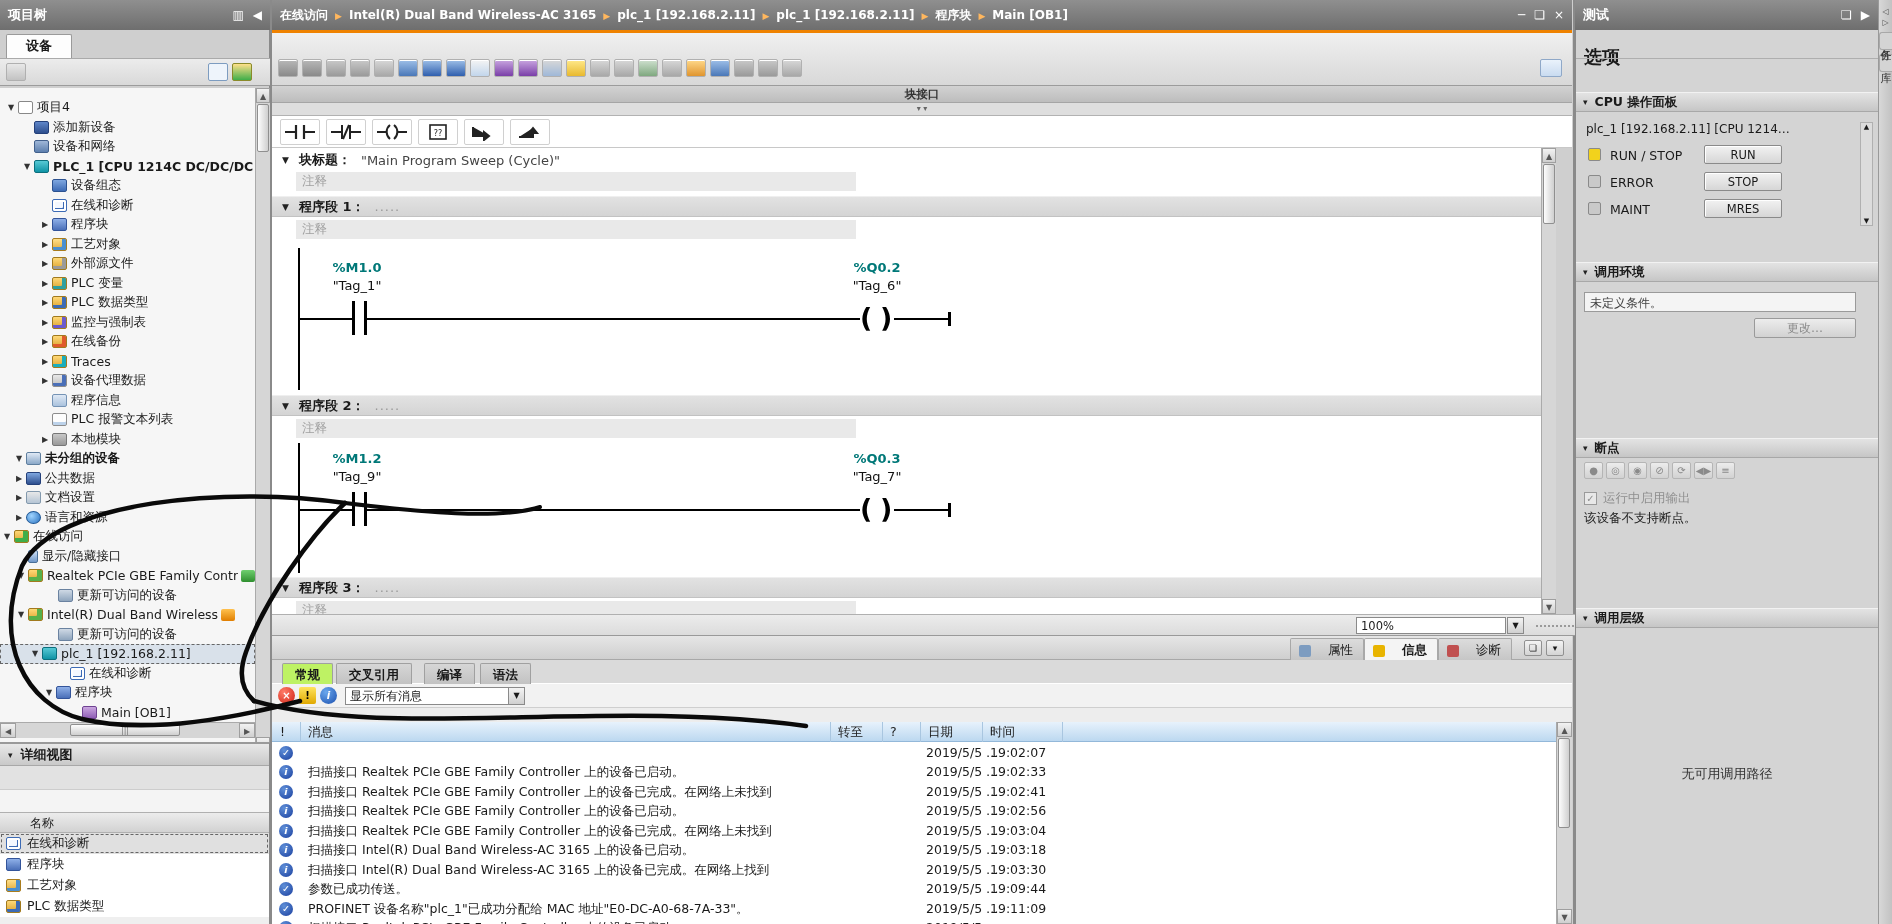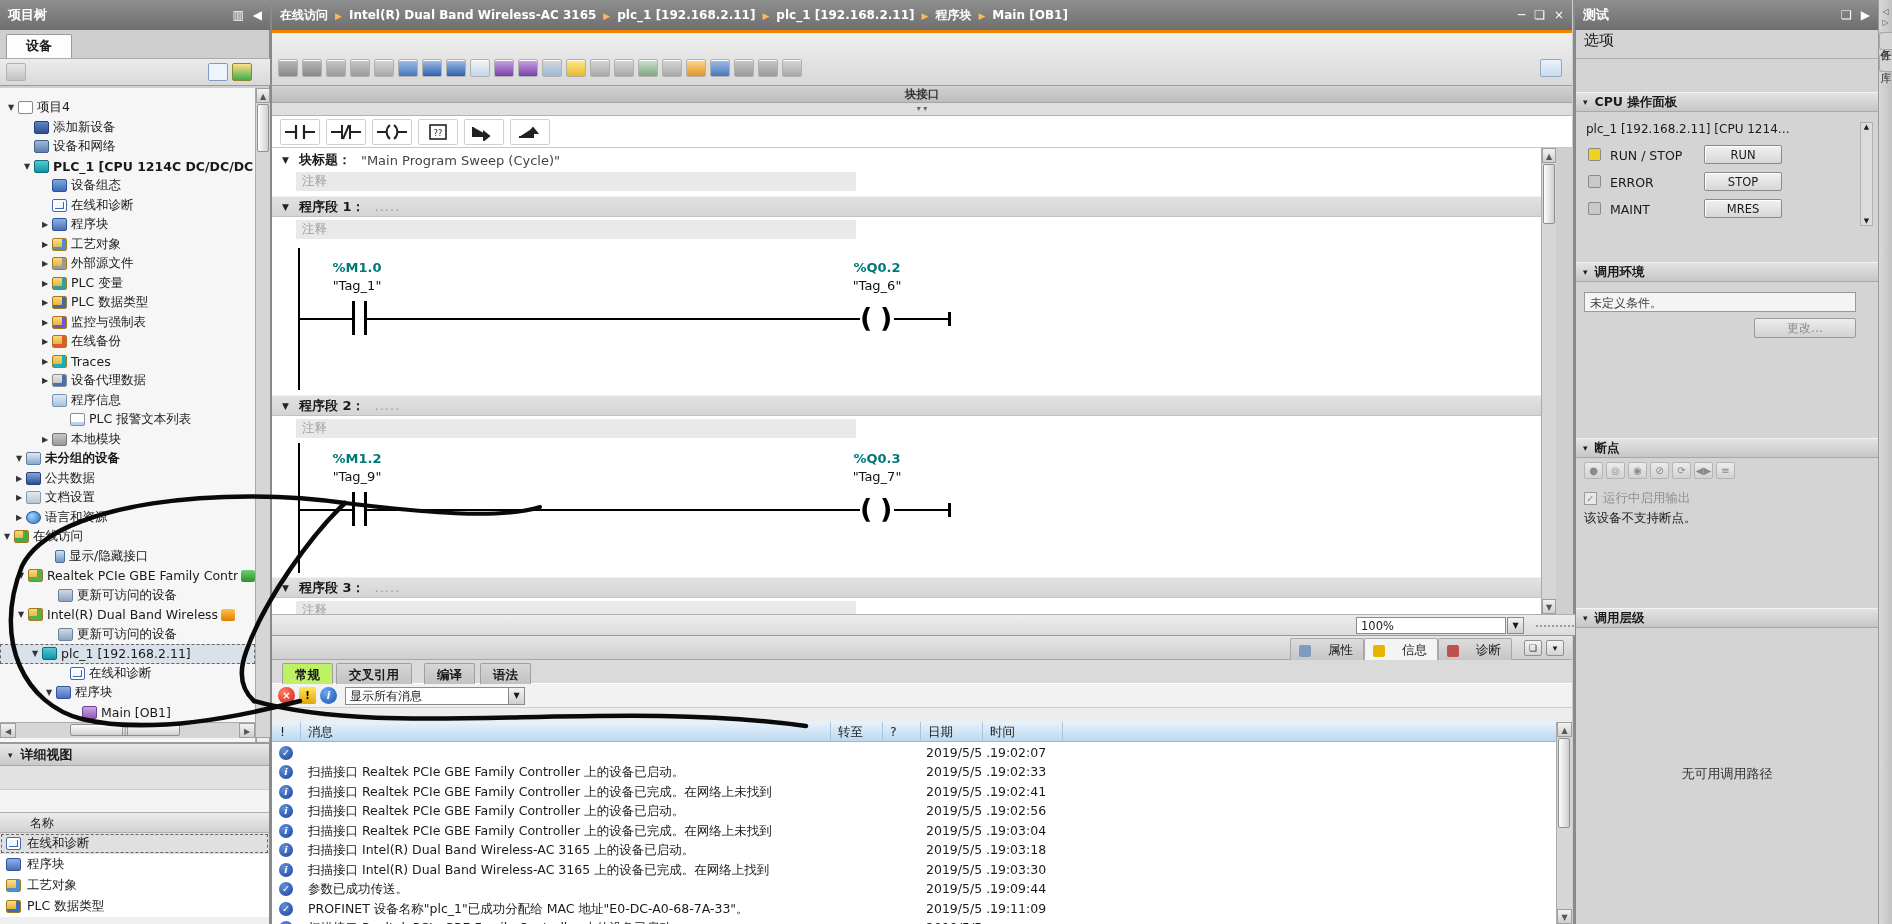--- a/index.html
+++ b/index.html
@@ -117,21 +117,21 @@
   #zoom-bar { position:absolute; left:272px; top:614px; width:1424px; height:22px; background:linear-gradient(#ececec,#dcdcdc); border-top:1px solid #b0b0b0; border-bottom:1px solid #9a9a9a; }
   #zoom-select { position:absolute; right:190px; top:2px; width:150px; height:17px; background:#fff; border:1px solid #8a8a8a; font-size:11.5px; padding:1px 4px; }
   #zoom-arrow { position:absolute; right:172px; top:2px; width:17px; height:17px; background:linear-gradient(#f4f4f4,#d0d0d0); border:1px solid #8a8a8a; text-align:center; font-size:8px; line-height:16px; }
   #zoom-slider { position:absolute; right:30px; top:10px; width:130px; border-top:2px dotted #9a9a9a; }
   #zoom-knob { position:absolute; right:90px; top:4px; width:9px; height:13px; background:linear-gradient(#fdfdfd,#c8c8c8); border:1px solid #7f7f7f; }
 
   
   #inspector { position:absolute; left:272px; top:636px; width:1300px; height:288px; background:#ededed; }
   #insp-rtabs { position:absolute; left:0; top:0; width:100%; height:24px; background:linear-gradient(#e6e6e6,#cfcfcf); border-bottom:1px solid #a8a8a8; }
   .rtab { position:absolute; top:2px; height:22px; padding:2px 10px 0 8px; font-size:12.5px; display:flex; gap:17px; align-items:center; border:1px solid #a8a8a8; border-bottom:none; background:linear-gradient(#dcdcdc,#c6c6c6); border-radius:2px 2px 0 0; }
-  .rtab.on { background:#f4f4f4; font-weight:normal; }
+  .rtab.on { background:#f4f4f4; font-weight:bold; }
   .rtab .mini { width:12px; height:12px; border-radius:2px; }
   .insp-winbtn { position:absolute; top:4px; width:18px; height:16px; border:1px solid #909090; background:linear-gradient(#f4f4f4,#d4d4d4); text-align:center; font-size:9px; line-height:15px; border-radius:2px; }
   #insp-tabs { position:absolute; left:0; top:24px; width:100%; height:24px; background:#dadada; border-bottom:1px solid #fff; }
   .itab { position:absolute; top:3px; height:21px; padding:3px 12px 0; font-size:12.5px; font-weight:bold; border:1px solid #a0a0a0; border-bottom:none; background:linear-gradient(#d6d6d6,#c2c2c2); border-radius:2px 2px 0 0; }
   .itab.on { background:#bef264; }
   #filter-row { position:absolute; left:0; top:48px; width:100%; height:24px; background:#f2f2f2; border-bottom:1px solid #cfcfcf; display:flex; align-items:center; gap:4px; padding-left:6px; }
   .fico { width:17px; height:17px; border-radius:50%; color:#fff; font-size:10px; font-weight:bold; text-align:center; line-height:17px; }
   .fico.red { background:radial-gradient(circle at 35% 30%,#ff7d6a,#cf1f10); }
   .fico.yellow { background:linear-gradient(#ffe35e,#e0a800); color:#000; border-radius:2px; }
   .fico.blue { background:radial-gradient(circle at 35% 30%,#6aa8ee,#1b4fae); font-style:italic; }
@@ -145,21 +145,21 @@
   .mrow .mi { position:absolute; left:7px; top:2.5px; width:14px; height:14px; border-radius:50%; color:#fff; text-align:center; font-size:9.5px; line-height:14px; font-weight:bold; }
   .mi-check { background:radial-gradient(circle at 35% 30%,#5f8fd8,#1a3f9e); }
   .mi-info { background:radial-gradient(circle at 35% 30%,#5f8fd8,#1a3f9e); font-style:italic; }
   .mrow .mtext { position:absolute; left:36px; top:1.5px; width:520px; white-space:nowrap; overflow:hidden; }
   .mrow .mdate { position:absolute; left:654px; top:1.5px; }
   .mrow .mtime { position:absolute; left:718px; top:1.5px; }
   #insp-vsb { left:1284px; top:86px; width:16px; height:202px; position:absolute; }
 
   
   #test-panel { position:absolute; left:1575px; top:30px; width:303px; height:894px; background:#d4d4d4; border-left:1px solid #8a8a8a; }
-  #opt-label { position:absolute; left:8px; top:1px; font-weight:normal; font-size:15px; }
+  #opt-label { position:absolute; left:8px; top:15px; font-weight:bold; font-size:18px; }
   #opt-rule { position:absolute; left:0; top:28px; width:100%; height:1px; background:#aeaeae; }
   .sec-head { position:absolute; left:0; width:100%; height:20px; background:linear-gradient(#e3e3e3,#c6c6c6); border-top:1px solid #f2f2f2; border-bottom:1px solid #a8a8a8; font-weight:bold; font-size:12.5px; display:flex; align-items:center; gap:7px; padding-left:7px; }
   .led { position:absolute; width:13px; height:13px; border:1px solid #8a8a8a; border-radius:2px; }
   .led-label { position:absolute; font-size:12.5px; }
   .cpu-btn { position:absolute; width:78px; height:19px; background:linear-gradient(#f2f2f2,#d6d6d6); border:1px solid #8a8a8a; border-radius:2px; text-align:center; font-size:11.5px; line-height:18px; box-shadow:1px 1px 0 #fff inset; }
   #cond-box { position:absolute; left:8px; top:262px; width:272px; height:20px; background:#f4f4f4; border:1px solid #9a9a9a; font-size:12px; color:#444; padding:2px 5px; }
   #change-btn { position:absolute; left:178px; top:288px; width:102px; height:20px; background:linear-gradient(#ededed,#d2d2d2); border:1px solid #9a9a9a; color:#8a8a8a; text-align:center; font-size:12px; line-height:19px; border-radius:2px; }
   .bp-ico { width:19px; height:17px; border:1px solid #b5b5b5; border-radius:2px; background:linear-gradient(#ececec,#d2d2d2); color:#8a8a8a; font-size:10px; text-align:center; line-height:16px; }
   #bp-check-row { position:absolute; left:8px; top:460px; display:flex; gap:6px; align-items:center; color:#8f8f8f; font-size:12.5px; }
   #bp-checkbox { width:13px; height:13px; border:1px solid #9a9a9a; background:#e8e8e8; color:#8f8f8f; font-size:10px; line-height:12px; text-align:center; }
@@ -309,21 +309,21 @@
           <span class="ti ti-proxy"></span>
           <span class="tlabel">设备代理数据</span>
 
         </div>
         <div class="trow" style="padding-left: 38px;">
           <span class="texp"></span>
           <span class="ti ti-proginfo"></span>
           <span class="tlabel">程序信息</span>
 
         </div>
-        <div class="trow" style="padding-left: 56px;">
+        <div class="trow" style="padding-left: 38px;">
           <span class="texp"></span>
           <span class="ti ti-alarm"></span>
           <span class="tlabel">PLC 报警文本列表</span>
 
         </div>
         <div class="trow" style="padding-left: 38px;">
           <span class="texp">▶</span>
           <span class="ti ti-local"></span>
           <span class="tlabel">本地模块</span>
 
@@ -351,21 +351,21 @@
           <span class="ti ti-lang"></span>
           <span class="tlabel">语言和资源</span>
 
         </div>
         <div class="trow" style="padding-left: 0px;">
           <span class="texp">▼</span>
           <span class="ti ti-online"></span>
           <span class="tlabel">在线访问</span>
 
         </div>
-        <div class="trow" style="padding-left: 41px;">
+        <div class="trow" style="padding-left: 14px;">
           <span class="texp"></span>
           <span class="ti ti-ifc"></span>
           <span class="tlabel">显示/隐藏接口</span>
 
         </div>
         <div class="trow" style="padding-left: 14px;">
           <span class="texp">▼</span>
           <span class="ti ti-nic"></span>
           <span class="tlabel">Realtek PCIe GBE Family Contr.</span>
           <span class="ts-ok"></span>

